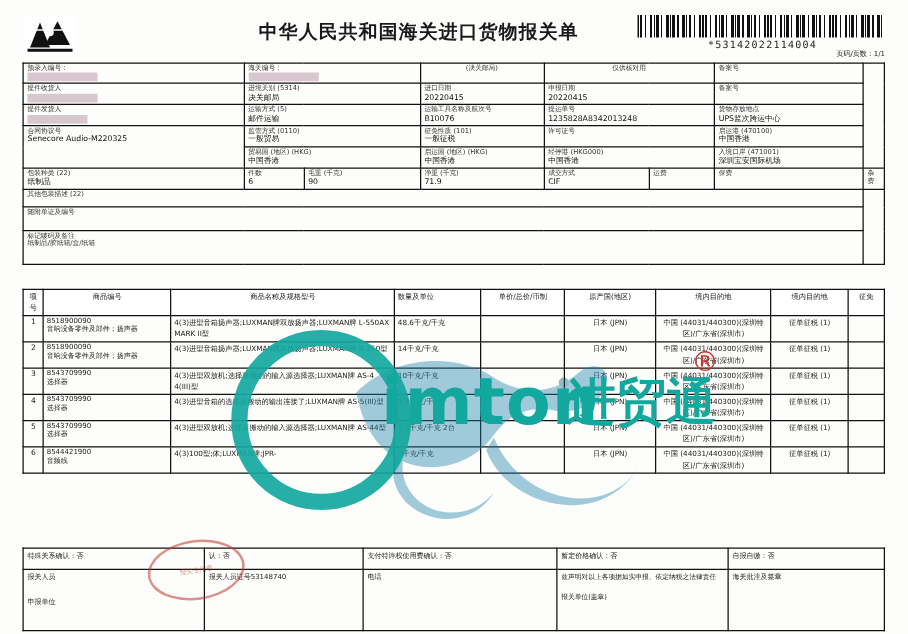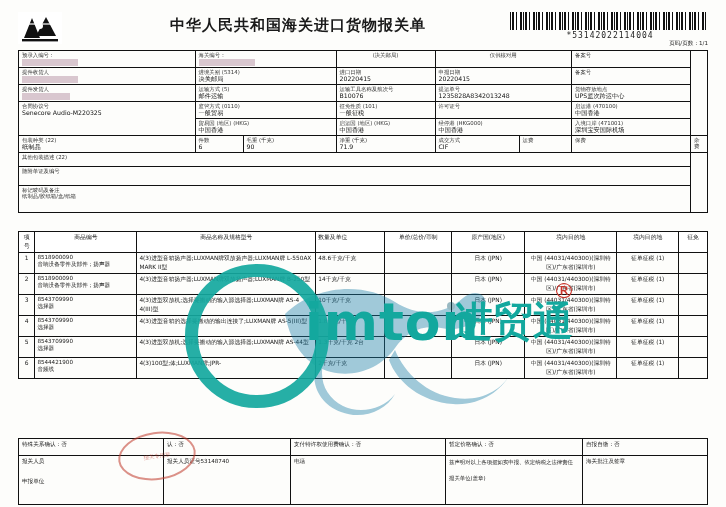--- a/index.html
+++ b/index.html
@@ -12,21 +12,21 @@
     position:relative;
     overflow:hidden;
   }
   .sheet{position:absolute;left:0;top:0;width:726px;height:507px;}
 
   
   .hdr{position:absolute;left:0;top:4px;width:726px;height:46px;}
   .logo{position:absolute;left:18px;top:8px;width:44px;height:32px;}
   .title{
     position:absolute;left:170px;top:12px;width:330px;
-    text-align:left;font-size:15px;font-weight:bold;letter-spacing:1px;
+    text-align:center;font-size:15px;font-weight:bold;letter-spacing:1px;
     font-family:"DejaVu Sans","Liberation Sans",sans-serif;
   }
   .barcode{position:absolute;left:510px;top:8px;width:200px;height:24px;}
   .barcode .bars{height:18px;width:196px;
     background:repeating-linear-gradient(90deg,#111 0 1px,#fff 1px 2px,#111 2px 4px,#fff 4px 6px,#111 6px 7px,#fff 7px 10px,#111 10px 12px,#fff 12px 13px);}
   .barcode .num{text-align:center;font-size:8px;letter-spacing:1px;margin-top:1px;font-family:"DejaVu Sans Mono","Liberation Mono",monospace;}
   .ctr{text-align:center;}
 
   table{border-collapse:collapse;}
 

